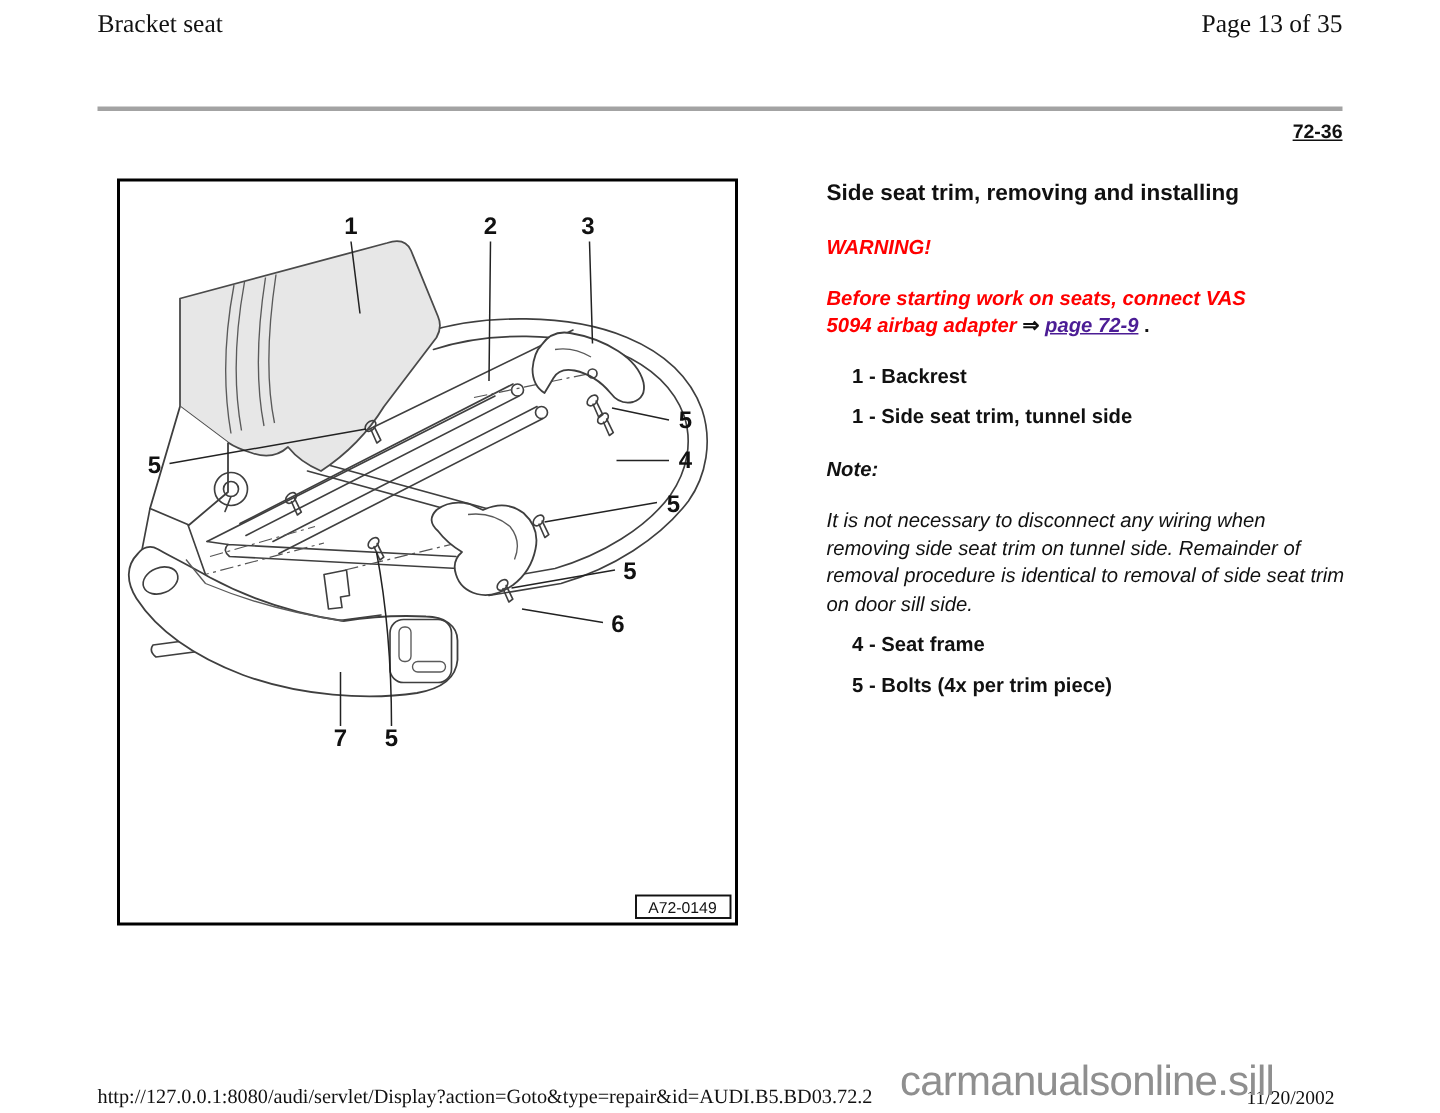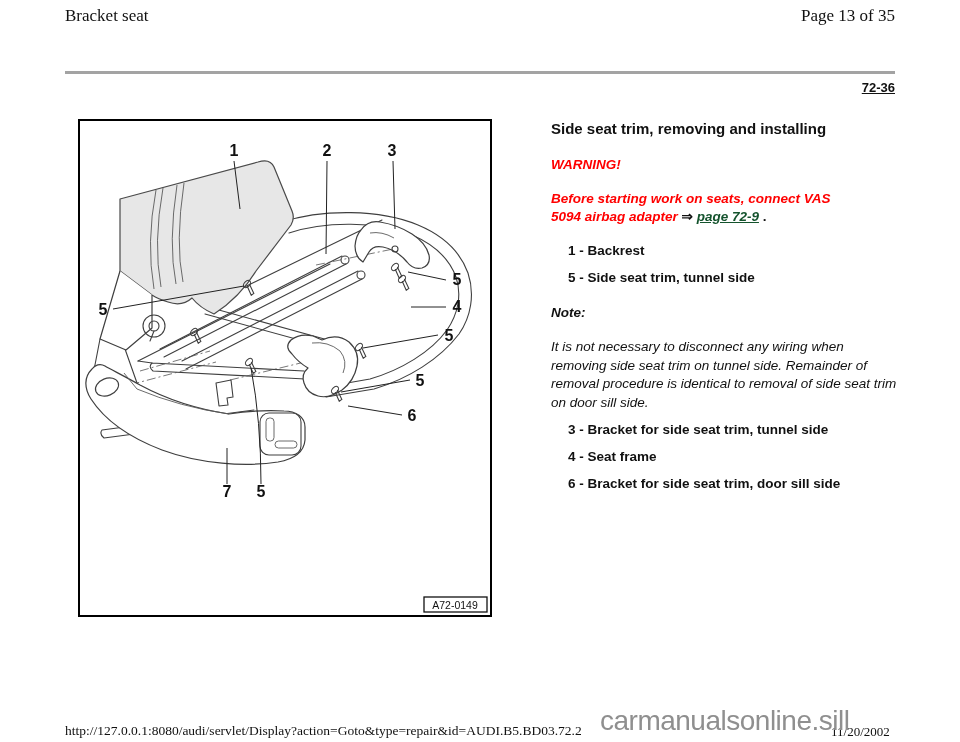--- a/index.html
+++ b/index.html
@@ -21,21 +21,21 @@
   .dd{stroke:#555;stroke-width:0.8;fill:none;stroke-dasharray:9 3 2 3;}
   .co{font:bold 16px "Liberation Sans",sans-serif;fill:#111;stroke:none;}
   .figlabel{font:10.5px "Liberation Sans",sans-serif;fill:#111;stroke:none;}
   
   .col{position:absolute;left:551px;top:118px;width:348px;}
   .col .blk{position:absolute;left:0;}
   .fig-title{top:2px;font:bold 15px "Liberation Sans",sans-serif;color:#111;}
   .warn-label{top:39px;font:bold italic 13.5px "Liberation Sans",sans-serif;font-style:italic;color:#ff0000;}
   .warn-para{top:72px;width:336px;font:bold 13.5px "Liberation Sans",sans-serif;font-style:italic;color:#ff0000;line-height:18px;}
   .warn-arrow{color:#111;font-style:normal;}
-  .page-link{color:#14532d;text-decoration:underline;font-weight:bold;}
+  .page-link{color:#4c1d95;text-decoration:underline;font-weight:bold;}
   .items{margin:0;padding:0 0 0 17px;list-style:none;}
   .items li{font:bold 13.5px "Liberation Sans",sans-serif;color:#111;margin:0 0 12px 0;line-height:15px;}
   .items-top{top:125px;}
   .note-label{top:187px;font:bold 13.5px "Liberation Sans",sans-serif;font-style:italic;color:#111;}
   .note-para{top:220px;width:348px;font:13.5px "Liberation Sans",sans-serif;font-style:italic;color:#111;line-height:18.5px;}
   .items-bottom{top:304px;}
   
   .footer-url{position:absolute;left:65px;top:723px;font:13.5px "Liberation Serif",serif;color:#111;z-index:1;}
   .footer-date{position:absolute;left:831px;top:724px;font:13px "Liberation Serif",serif;color:#111;z-index:1;}
   .watermark{position:absolute;left:600px;top:705px;width:360px;font:28px "Liberation Sans",sans-serif;color:#8f8f8f;letter-spacing:-0.5px;z-index:2;}
@@ -146,26 +146,25 @@
 <div class="col">
   <div class="blk fig-title">Side seat trim, removing and installing</div>
   <div class="blk warn-label">WARNING!</div>
   <div class="blk warn-para"><span>Before starting work on seats, connect VAS</span><br>
     <span>5094 airbag adapter</span>
     <span class="warn-arrow">⇒</span>
     <a href="#" class="page-link">page 72-9</a><span class="warn-arrow"> .</span>
   </div>
   <ul class="items items-top blk">
     <li>1 - Backrest</li>
-    <li>5 - Side seat trim, tunnel side</li>
+    <li>1 - Side seat trim, tunnel side</li>
   </ul>
   <div class="blk note-label">Note:</div>
   <div class="blk note-para">It is not necessary to disconnect any wiring when removing side seat trim on tunnel side. Remainder of removal procedure is identical to removal of side seat trim on door sill side.</div>
   <ul class="items items-bottom blk">
-    <li>3 - Bracket for side seat trim, tunnel side</li>
     <li>4 - Seat frame</li>
-    <li>6 - Bracket for side seat trim, door sill side</li>
+    <li>5 - Bolts (4x per trim piece)</li>
   </ul>
 </div>
 
 <div class="footer-url">http://127.0.0.1:8080/audi/servlet/Display?action=Goto&amp;type=repair&amp;id=AUDI.B5.BD03.72.2</div>
 <div class="footer-date">11/20/2002</div>
 <div class="watermark">carmanualsonline.sill</div>
 
 </body></html>

